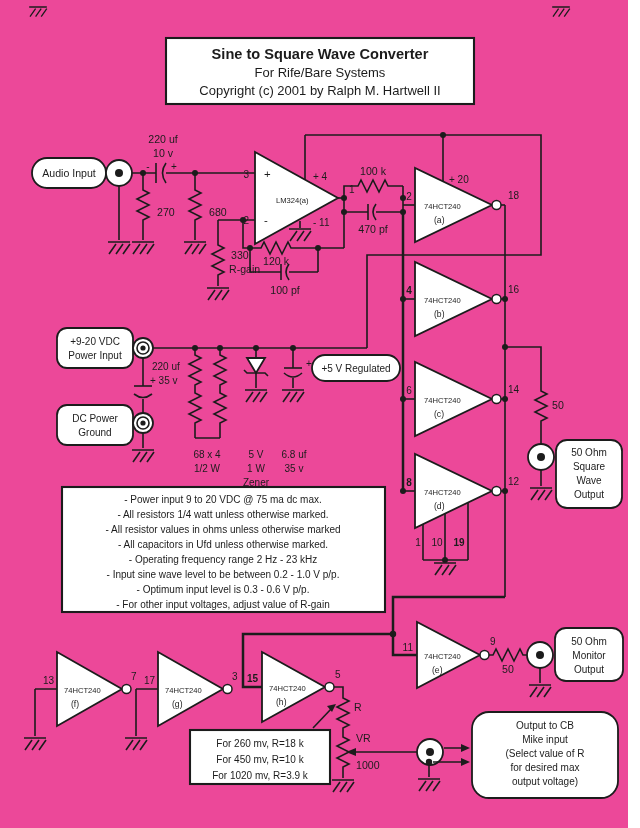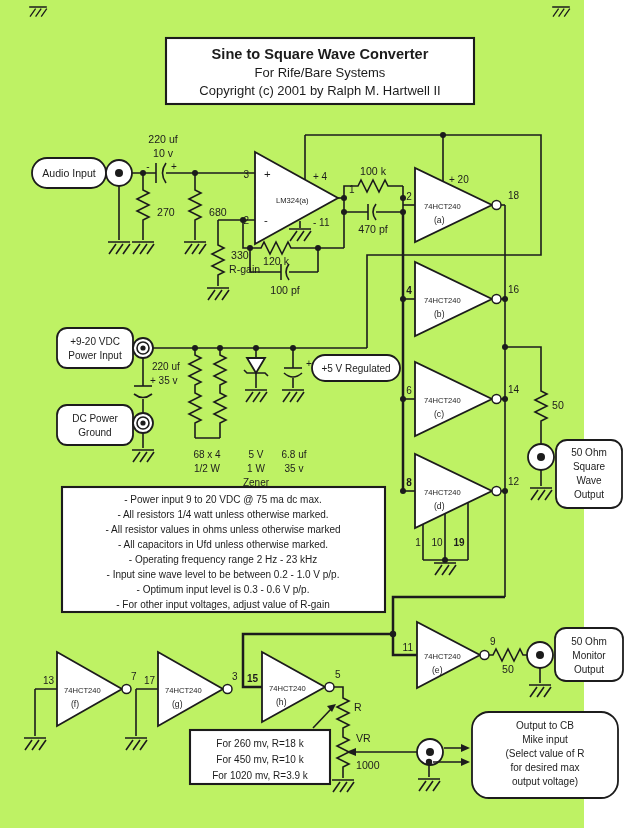--- a/index.html
+++ b/index.html
@@ -1,16 +1,16 @@
 <!DOCTYPE html>
 <html><head>
 <meta charset="utf-8">
 <style>
   html,body{margin:0;padding:0;background:#fff;}
-  .page{width:584px;height:828px;position:relative;background:#bef264;}
+  .page{width:628px;height:828px;position:relative;background:#ec4899;}
   svg{display:block;}
   svg text{font-family:"Liberation Sans","DejaVu Sans",sans-serif;fill:#1c1c1c;}
   .w{stroke:#1c1c1c;stroke-width:1.6;fill:none;stroke-linejoin:miter;stroke-linecap:butt;}
   .wt{stroke:#1c1c1c;stroke-width:2.5;fill:none;stroke-linejoin:miter;stroke-linecap:butt;}
   .box{fill:#ffffff;stroke:#1c1c1c;stroke-width:1.8;}
   .box2{fill:#ffffff;stroke:#1c1c1c;stroke-width:2.1;}
   .dot{fill:#1c1c1c;stroke:none;}
   .bub{fill:#ffffff;stroke:#1c1c1c;stroke-width:1.5;}
   .ah{fill:#1c1c1c;stroke:none;}
   .t8{font-size:7.6px;}

